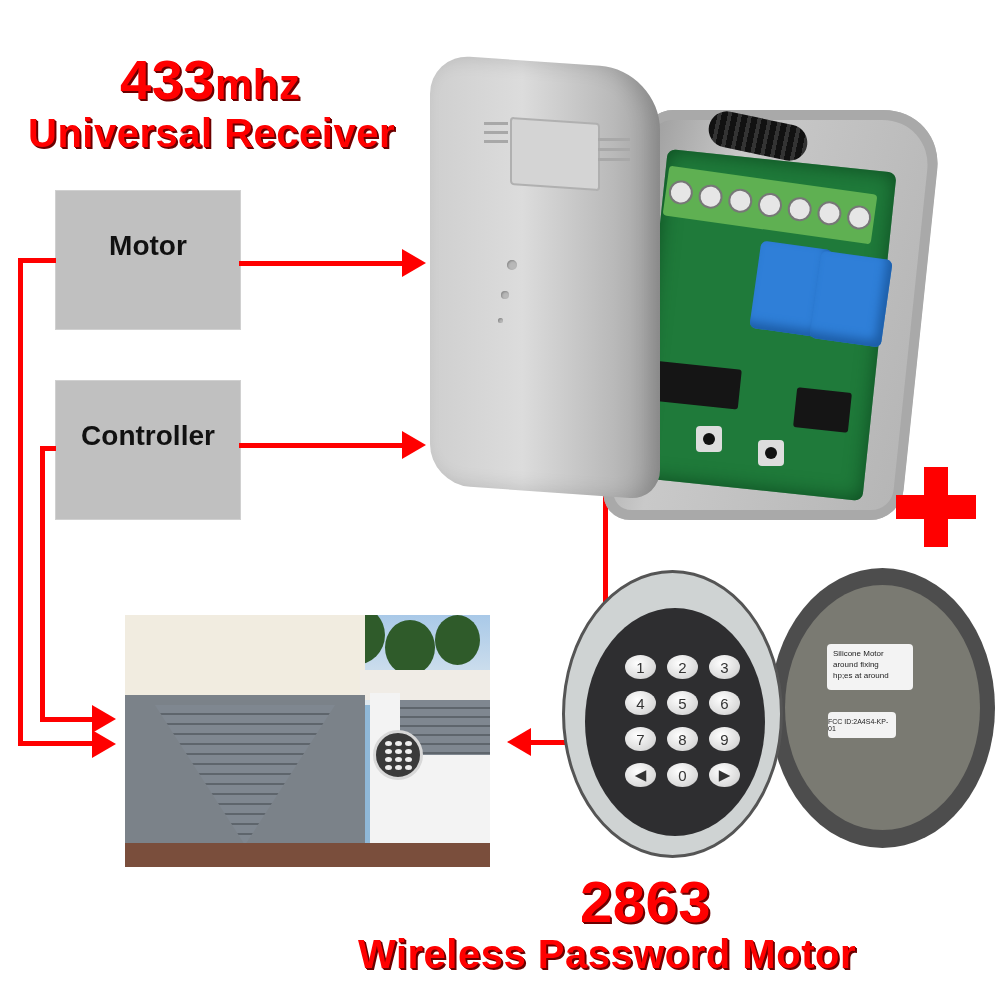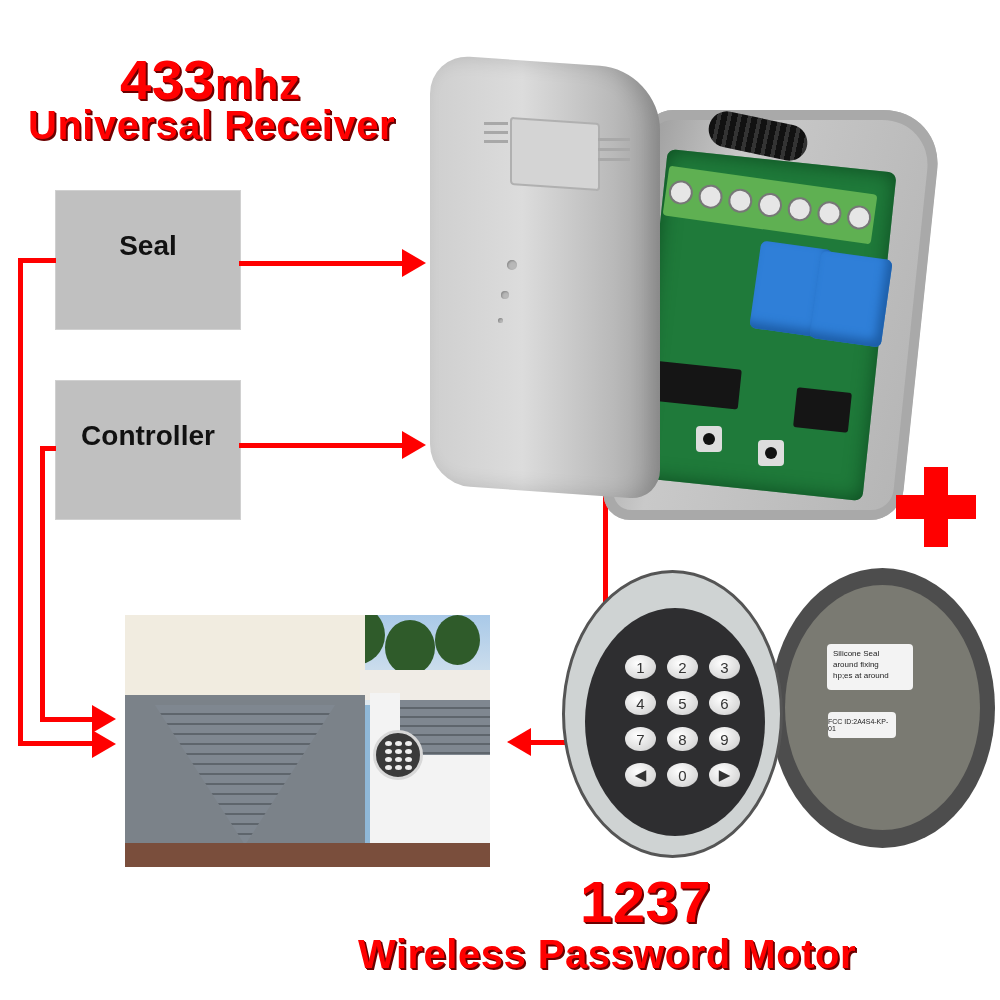--- a/index.html
+++ b/index.html
@@ -51,24 +51,24 @@
   .key{width:31px;height:24px;border-radius:50%;background:radial-gradient(ellipse at 40% 35%,#ffffff,#d9d9d9 70%,#a8a8a8);color:#333;font-size:15px;display:flex;align-items:center;justify-content:center;font-family:"Liberation Sans",sans-serif;}
   .plus-v{position:absolute;left:924px;top:467px;width:24px;height:80px;background:#ff0000;}
   .plus-h{position:absolute;left:896px;top:495px;width:80px;height:24px;background:#ff0000;}
 </style>
 </head>
 <body>
 
 <div class="abs red-title" style="left:120px;top:50px;font-size:56px;line-height:60px;">
   <span>433</span><span style="font-size:42px;">mhz</span>
 </div>
-<div class="abs red-title" style="left:28px;top:102px;font-size:40px;line-height:46px;">Universal Receiver</div>
+<div class="abs red-title" style="left:28px;top:110px;font-size:40px;line-height:46px;">Universal Receiver</div>
 
 <div class="gbox" style="left:55px;top:190px;width:184px;height:138px;">
-  <span>Seal</span>
+  <span>Motor</span>
 </div>
 <div class="gbox" style="left:55px;top:380px;width:184px;height:138px;">
   <span>Controller</span>
 </div>
 
 <div class="line" style="left:239px;top:261px;width:165px;height:5px;"></div>
 <div class="arrow-r" style="left:402px;top:249px;"></div>
 <div class="line" style="left:239px;top:443px;width:165px;height:5px;"></div>
 <div class="arrow-r" style="left:402px;top:431px;"></div>
 
@@ -148,21 +148,21 @@
       <i></i>
       <i></i>
       <i></i>
       <i></i>
     </div>
 </div>
 
 <div class="kp-back"></div>
 <div class="kp-back-inner"></div>
 <div class="label" style="left:827px;top:644px;width:86px;height:46px;font-size:8px;line-height:11px;padding:4px 6px;box-sizing:border-box;">
-  <div>Silicone Seal</div>
+  <div>Silicone Motor</div>
   <div>around fixing</div>
   <div>hp;es at around</div>
 </div>
 <div class="label" style="left:828px;top:712px;width:68px;height:26px;font-size:7px;display:flex;align-items:center;justify-content:center;">
   <span>FCC ID:2A4S4-KP-01</span>
 </div>
 
 <div class="kp-front"></div>
 <div class="kp-face"></div>
 <div class="keys">
@@ -173,14 +173,14 @@
   <div class="key">5</div>
   <div class="key">6</div>
   <div class="key">7</div>
   <div class="key">8</div>
   <div class="key">9</div>
   <div class="key">◀</div>
   <div class="key">0</div>
   <div class="key">▶</div>
 </div>
 
-<div class="abs red-title" style="left:580px;top:872px;font-size:58px;line-height:60px;">1237</div>
+<div class="abs red-title" style="left:580px;top:872px;font-size:58px;line-height:60px;">2863</div>
 <div class="abs red-title" style="left:358px;top:932px;font-size:40px;line-height:44px;">Wireless Password Motor</div>
 
 </body></html>

